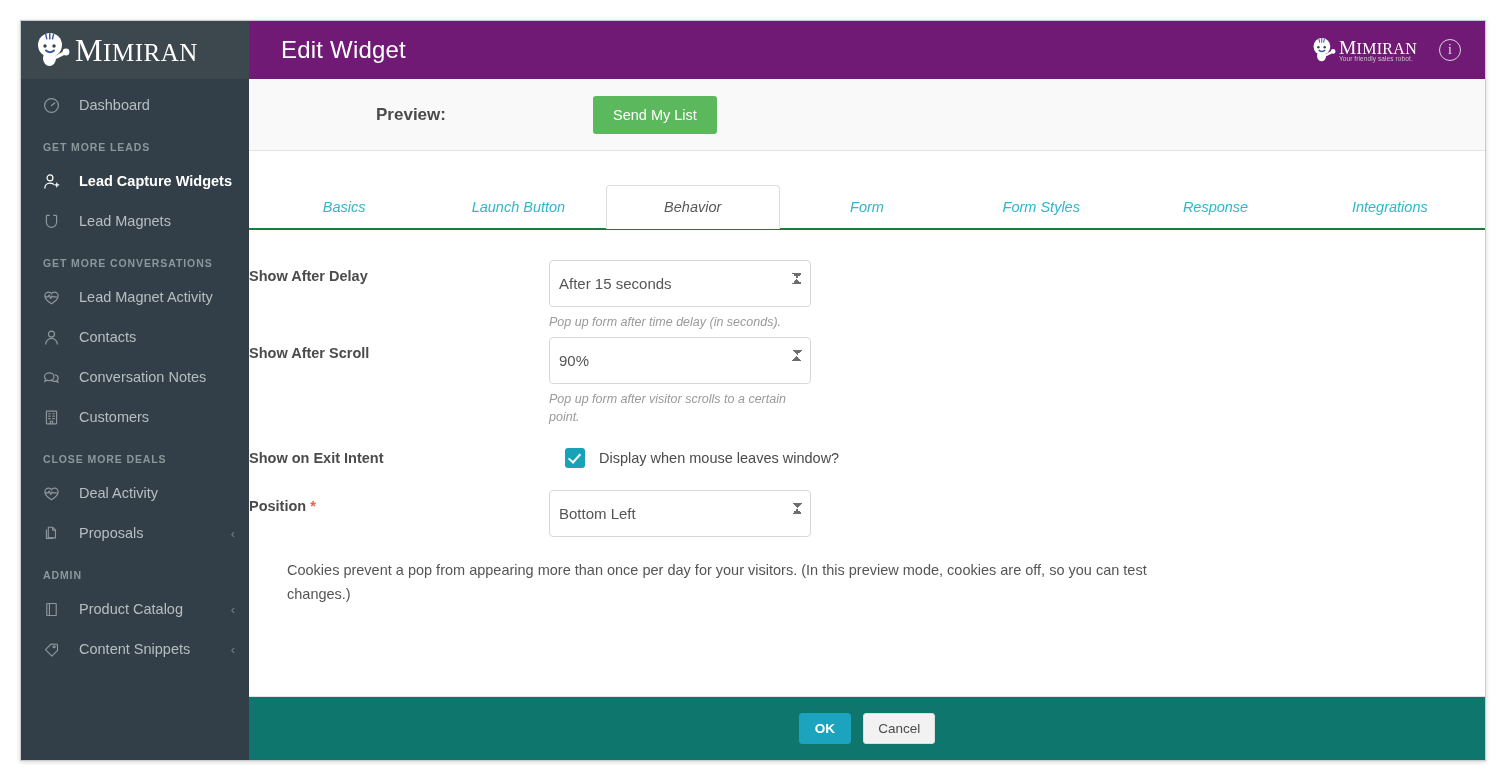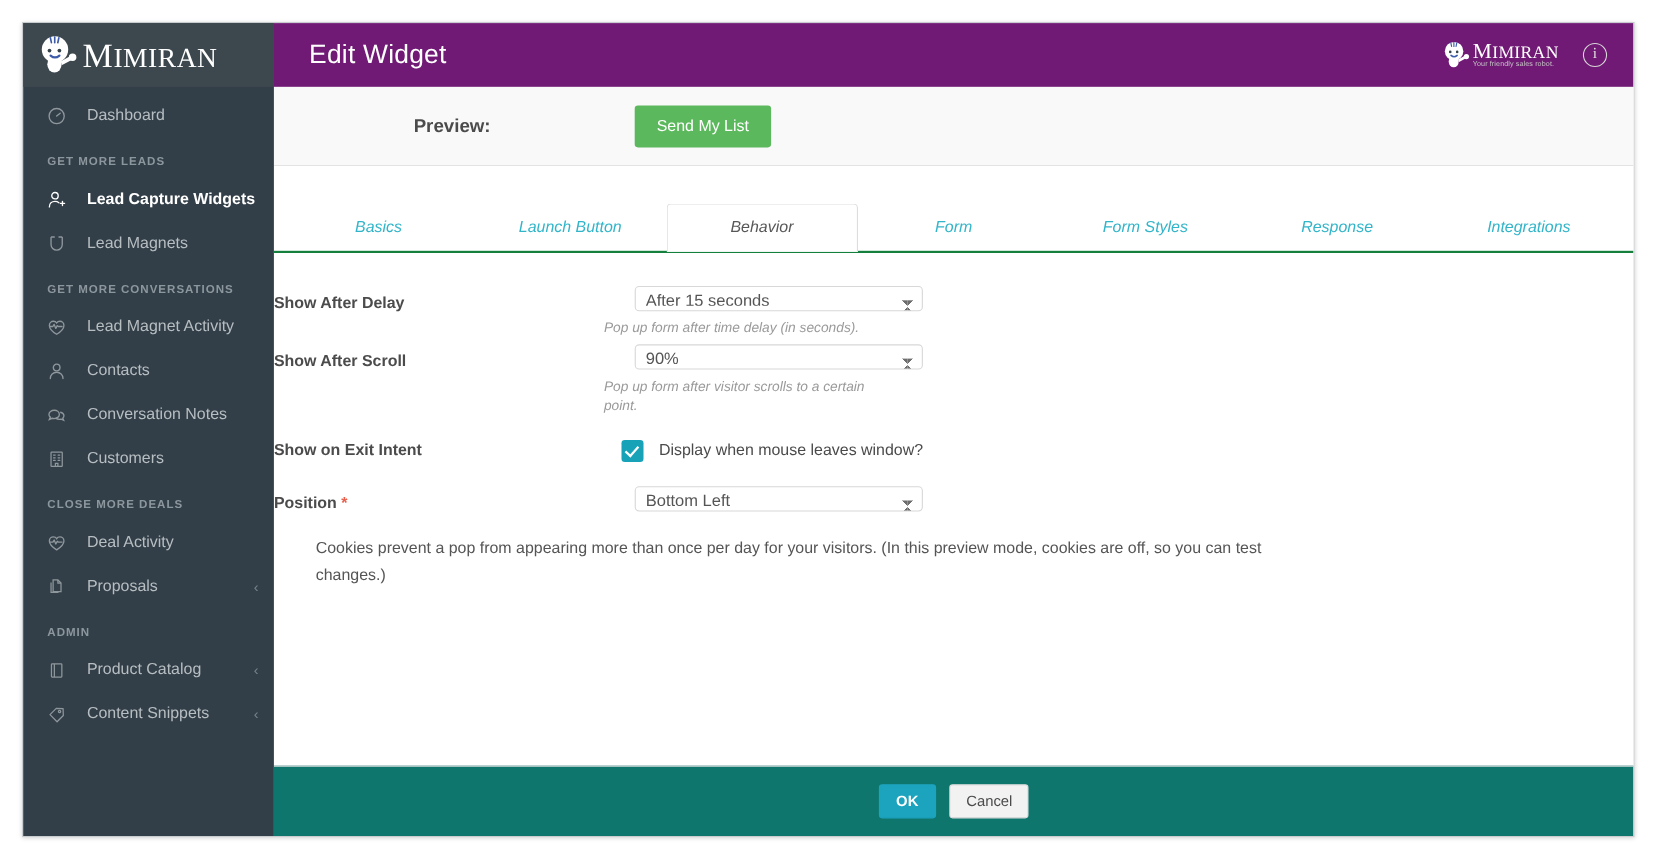--- a/index.html
+++ b/index.html
@@ -150,20 +150,21 @@
 
   
   .preview-bar {
     height: 72px;
     flex: 0 0 72px;
     background: #f9f9f9;
     border-bottom: 1px solid #e3e3e3;
     display: flex;
     align-items: center;
     padding-left: 32px;
+    gap: 16px;
   }
   .preview-label {
     font-size: 17px;
     font-weight: bold;
     color: #4b4b4b;
     width: 260px;
     text-align: center;
   }
   .btn-green {
     background: #5cb85c;
@@ -225,21 +226,21 @@
     padding-right: 28px;
     padding-top: 8px;
     font-size: 14.5px;
     font-weight: bold;
     color: #4b4b4b;
   }
   .req { color: #e8604c; font-weight: bold; }
   .form-control { width: 262px; flex: 0 0 262px; }
   select.styled {
     width: 100%;
-    height: 23px;
+    height: 47px;
     font-size: 15px;
     color: #555555;
     padding: 4px 22px 4px 9px;
     border: 1px solid #d8d8d8;
     border-radius: 4px;
     background-color: #ffffff;
     background-image:
       linear-gradient(45deg, transparent 50%, #6d6d6d 50%),
       linear-gradient(135deg, #6d6d6d 50%, transparent 50%),
       linear-gradient(45deg, #6d6d6d 50%, transparent 50%),
@@ -248,21 +249,20 @@
       calc(100% - 13px) 12px,
       calc(100% - 8px) 12px,
       calc(100% - 8px) 18px,
       calc(100% - 13px) 18px;
     background-size: 5px 5px, 5px 5px, 5px 5px, 5px 5px;
     background-repeat: no-repeat;
     -webkit-appearance: none;
     appearance: none;
     font-family: "Liberation Sans", sans-serif;
     cursor: pointer;
-    margin-left: 28px;
   }
   .help-text {
     font-size: 12.5px;
     font-style: italic;
     color: #9a9a9a;
     line-height: 1.45;
     margin-top: 6px;
     width: 258px;
   }
   .checkbox-row { display: flex; align-items: center; padding-top: 6px; }

